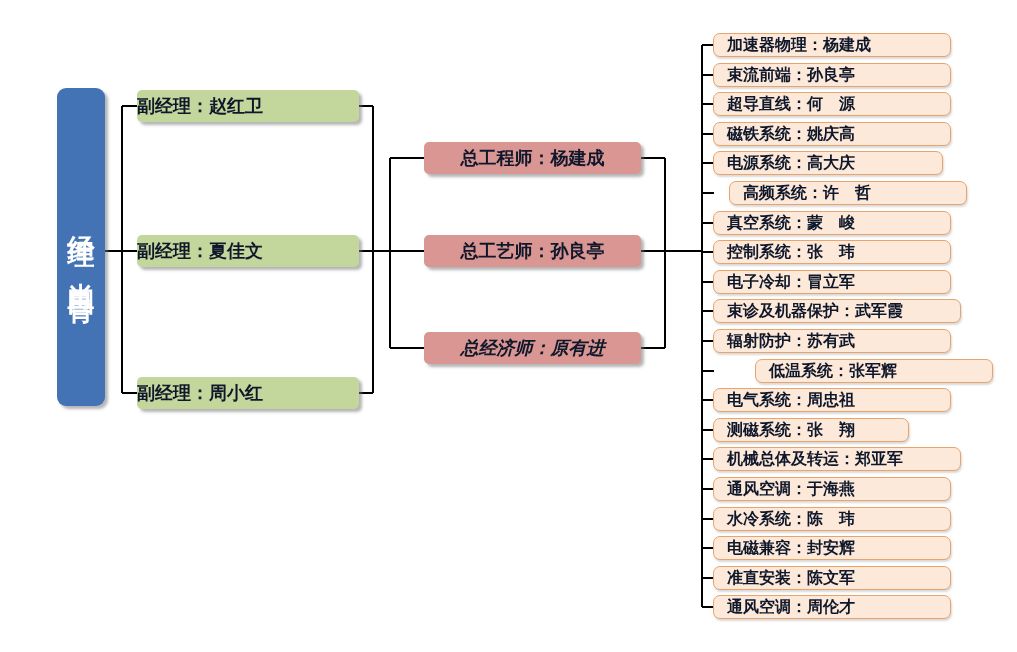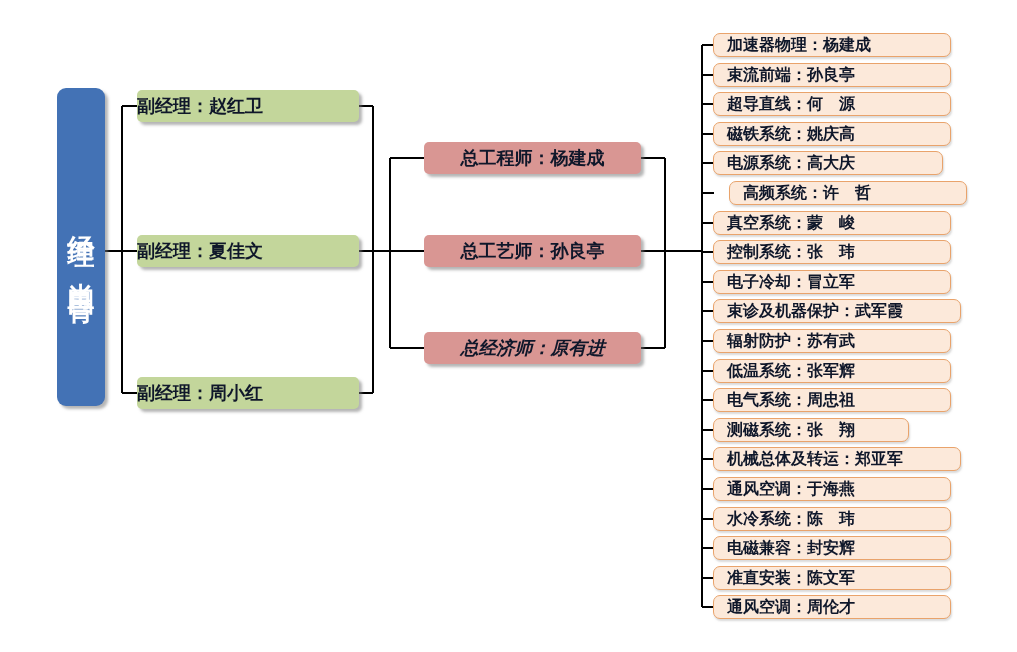--- a/index.html
+++ b/index.html
@@ -153,21 +153,21 @@
       </div>
       <div class="node dept" style="left: 713px; top: 270px; width: 238px; height: 24px;">
         <span>电子冷却：冒立军</span>
       </div>
       <div class="node dept" style="left: 713px; top: 299px; width: 248px; height: 24px;">
         <span>束诊及机器保护：武军霞</span>
       </div>
       <div class="node dept" style="left: 713px; top: 329px; width: 238px; height: 24px;">
         <span>辐射防护：苏有武</span>
       </div>
-      <div class="node dept" style="left: 713px; top: 359px; width: 238px; height: 24px;">
+      <div class="node dept" style="left: 755px; top: 359px; width: 238px; height: 24px;">
         <span>低温系统：张军辉</span>
       </div>
       <div class="node dept" style="left: 713px; top: 388px; width: 238px; height: 24px;">
         <span>电气系统：周忠祖</span>
       </div>
       <div class="node dept" style="left: 713px; top: 418px; width: 196px; height: 24px;">
         <span>测磁系统：张　翔</span>
       </div>
       <div class="node dept" style="left: 713px; top: 447px; width: 248px; height: 24px;">
         <span>机械总体及转运：郑亚军</span>

